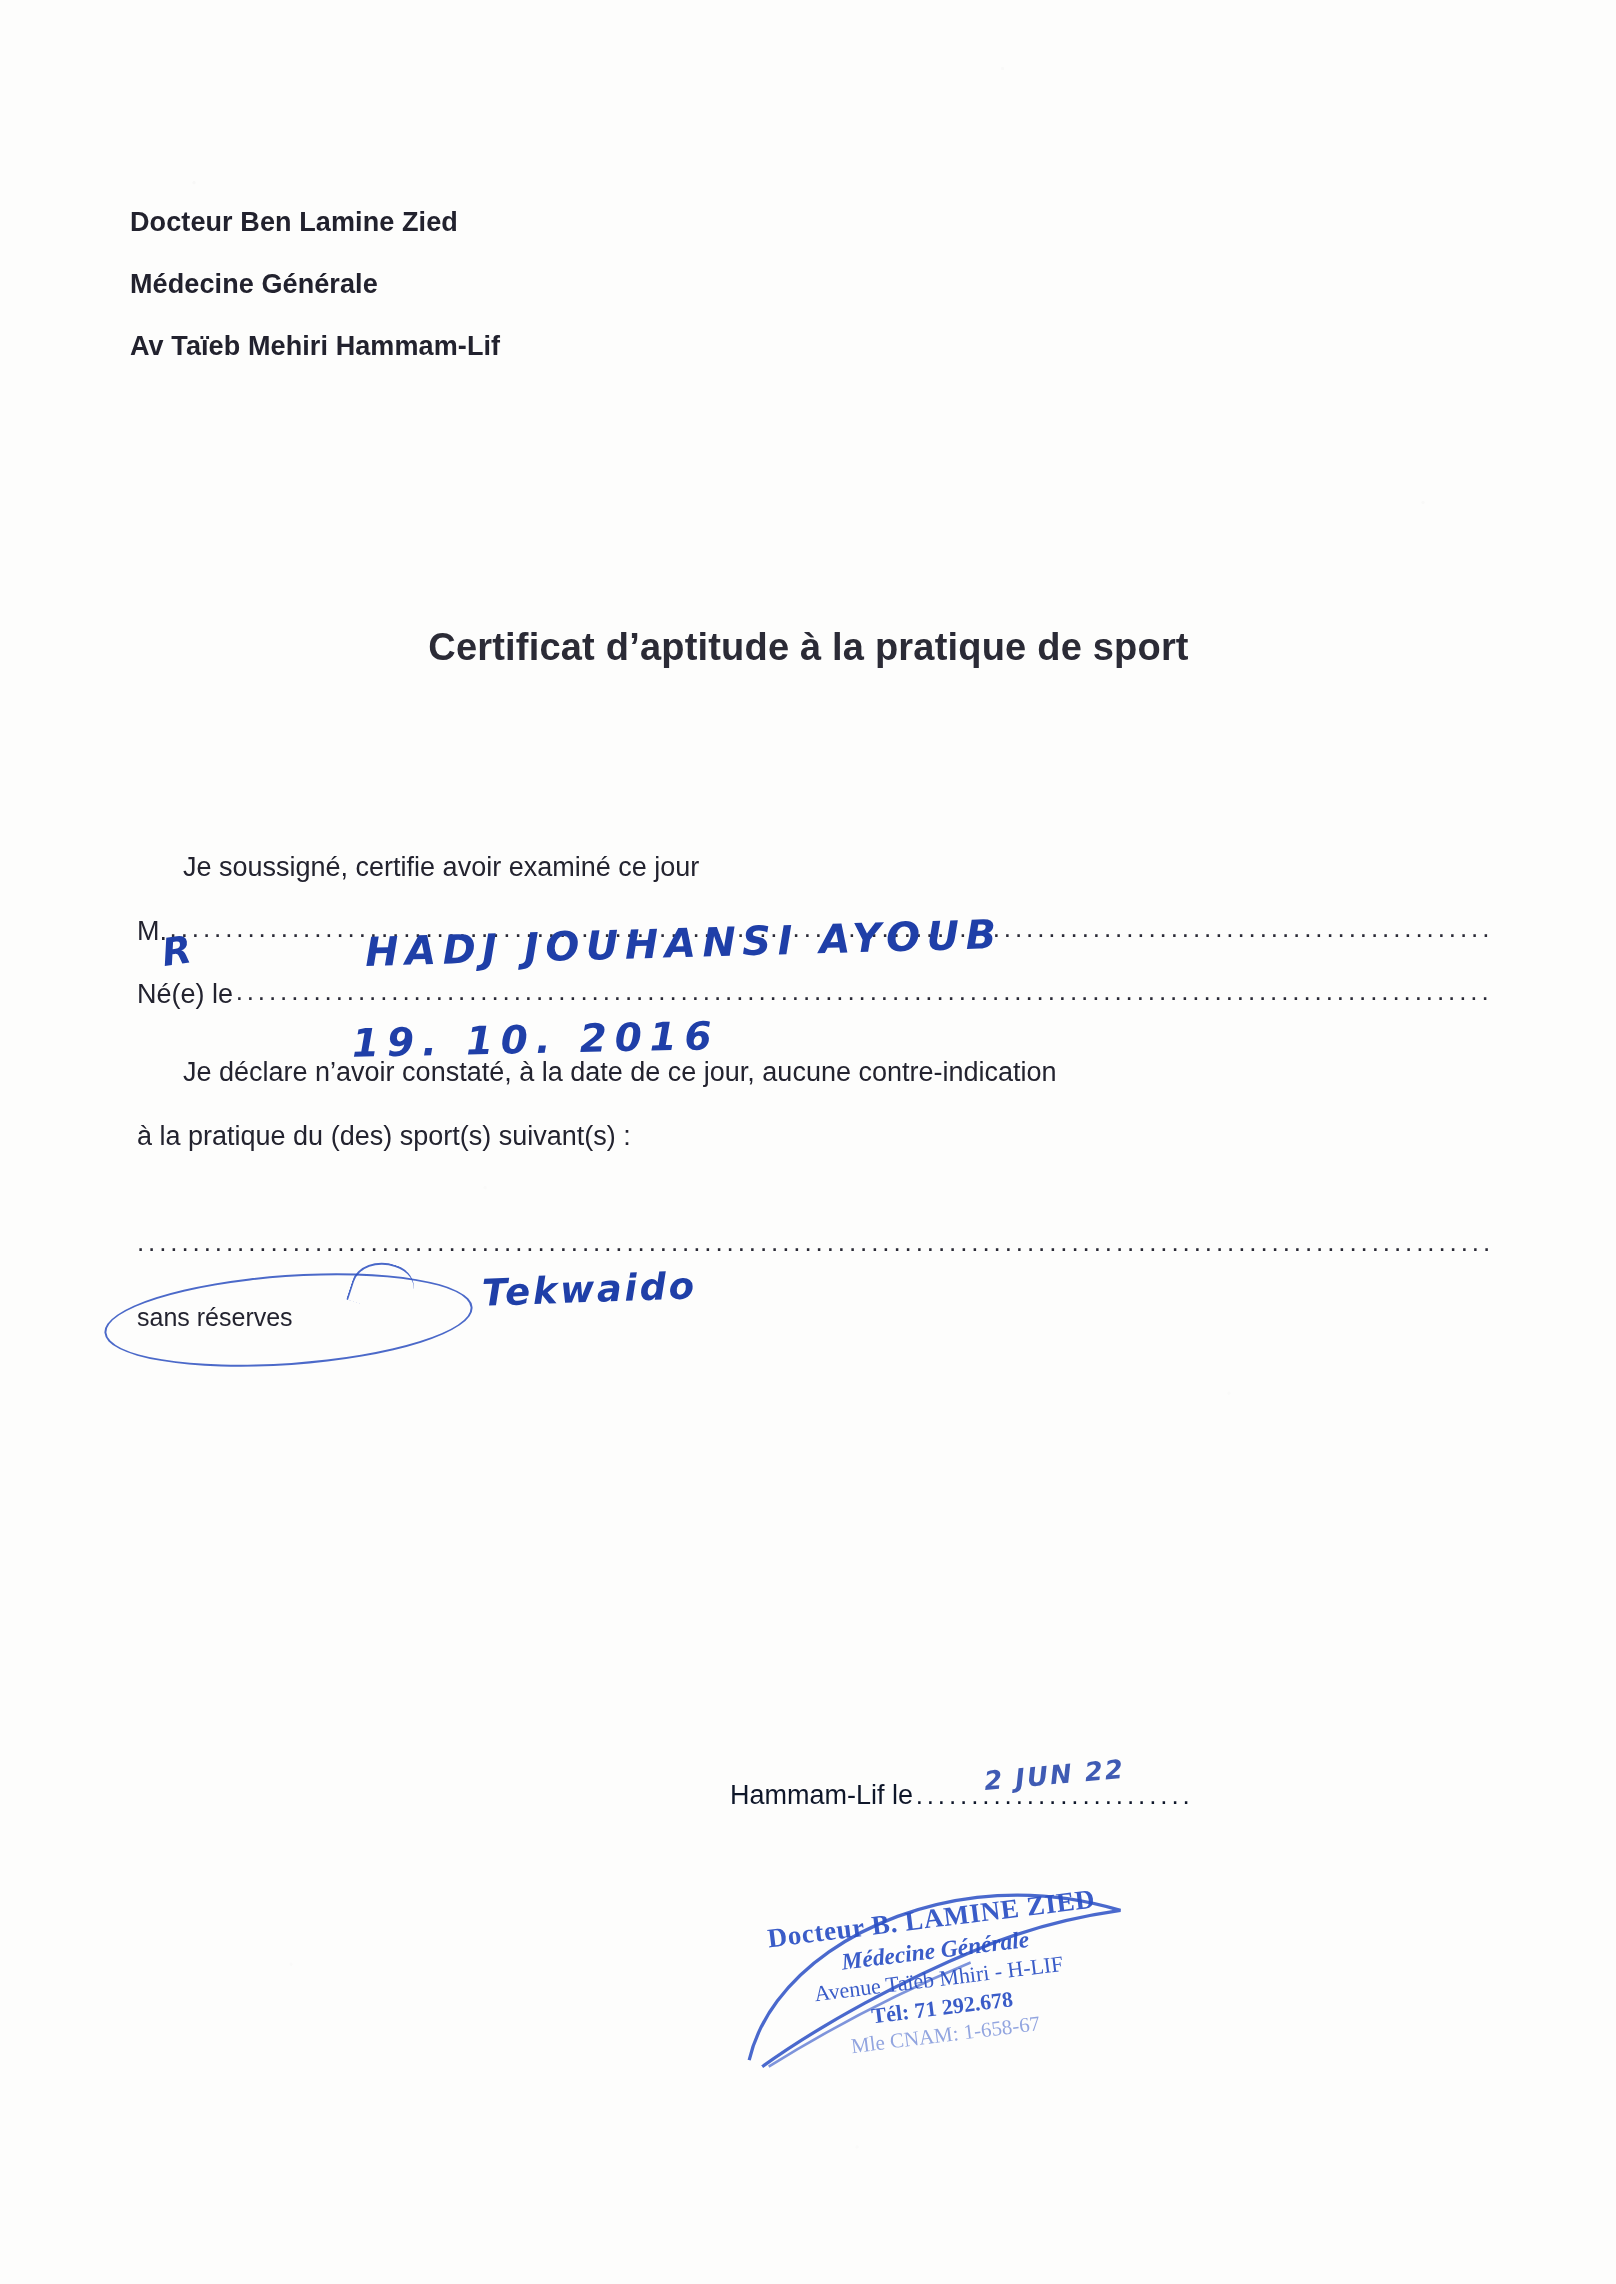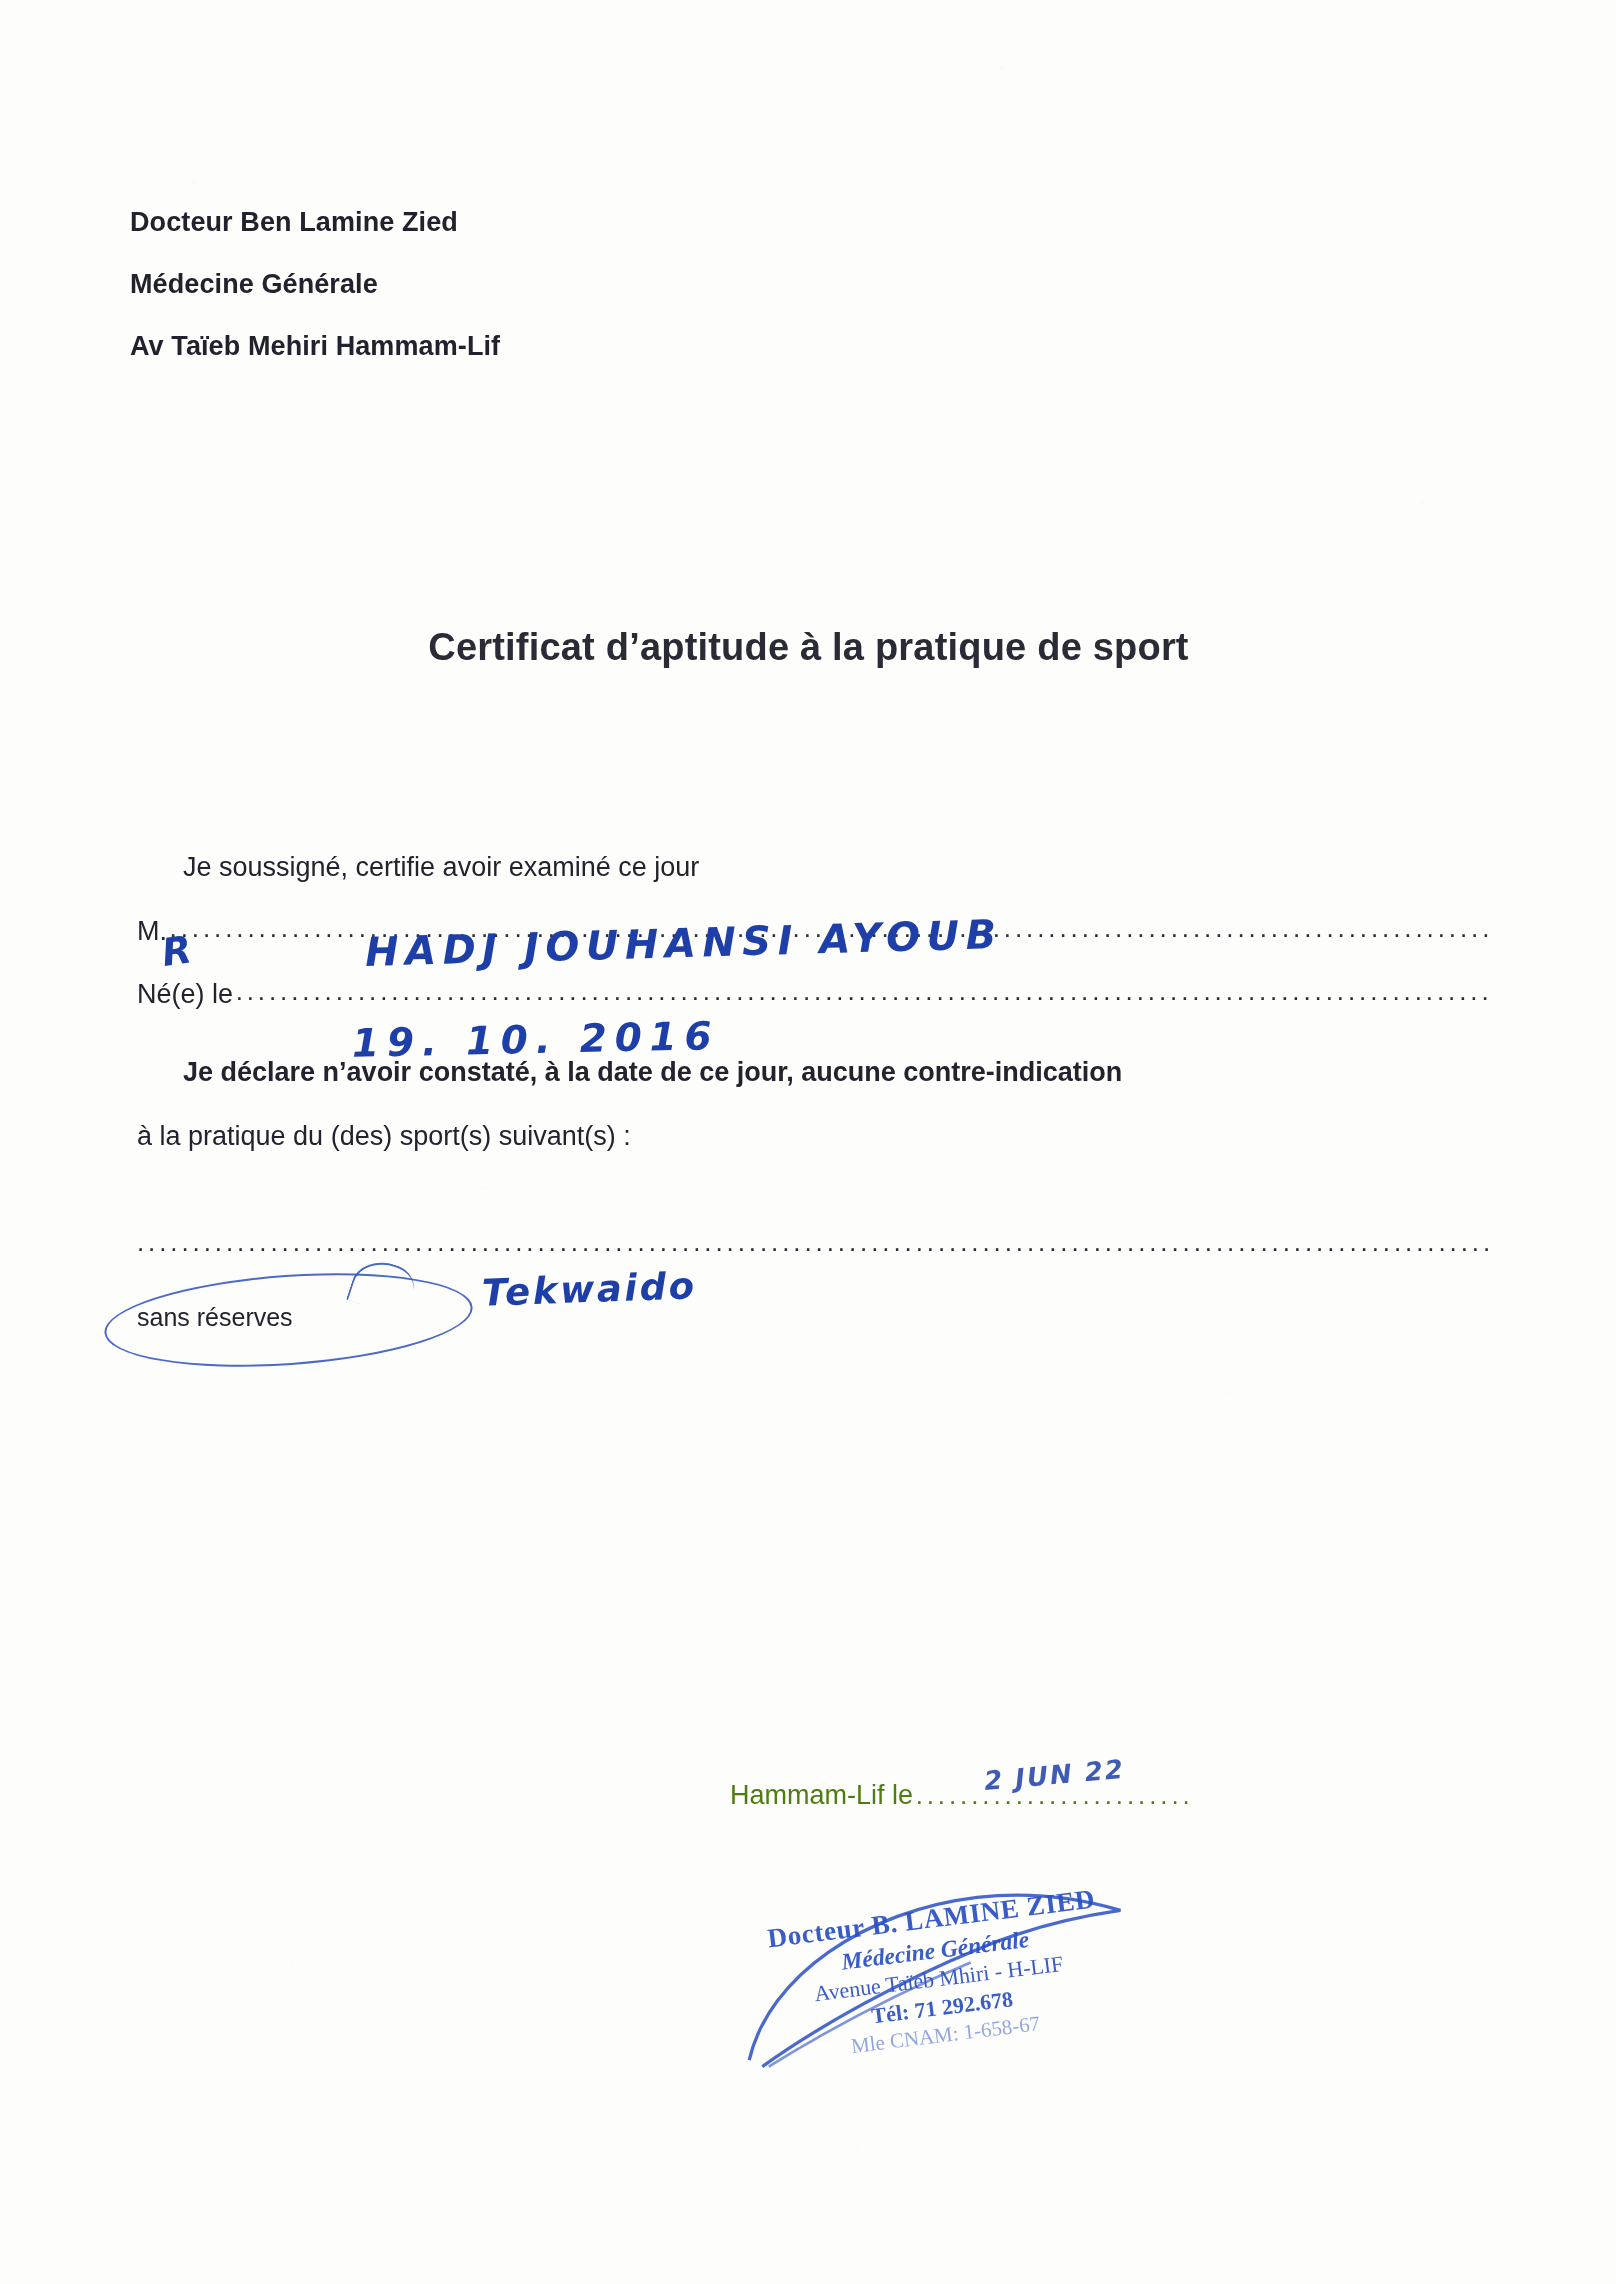--- a/index.html
+++ b/index.html
@@ -204,21 +204,21 @@
     transform: rotate(18deg);
     opacity: 0.85;
   }
 
   
   .sign-line {
     position: absolute;
     left: 730px;
     top: 1780px;
     font-size: 27px;
-    color: #4d7c0f;
+    color: #0f172a;
     display: flex;
     align-items: baseline;
     white-space: nowrap;
   }
   .sign-line .dots2 {
     letter-spacing: 3.9px;
     font-size: 26px;
     margin-left: 2.6px;
   }
 
@@ -290,21 +290,21 @@
     <div class="field-row">
       <span class="field-label">M.</span>
       <span class="dots"></span>
     </div>
 
     <div class="field-row">
       <span class="field-label">Né(e) le</span>
       <span class="dots"></span>
     </div>
 
-    <div class="para-indent" style="margin-top:38px;font-weight:bold;">Je déclare n’avoir constaté, à la date de ce jour, aucune contre-indication</div>
+    <div class="para-indent" style="margin-top:38px;">Je déclare n’avoir constaté, à la date de ce jour, aucune contre-indication</div>
 
     <div>à la pratique du (des) sport(s) suivant(s) :</div>
 
     <div class="sports-line">
       <span class="dots-full"></span>
     </div>
 
     <div class="reserve-row">
       <div class="oval"></div>
       <div class="oval-tail"></div>

